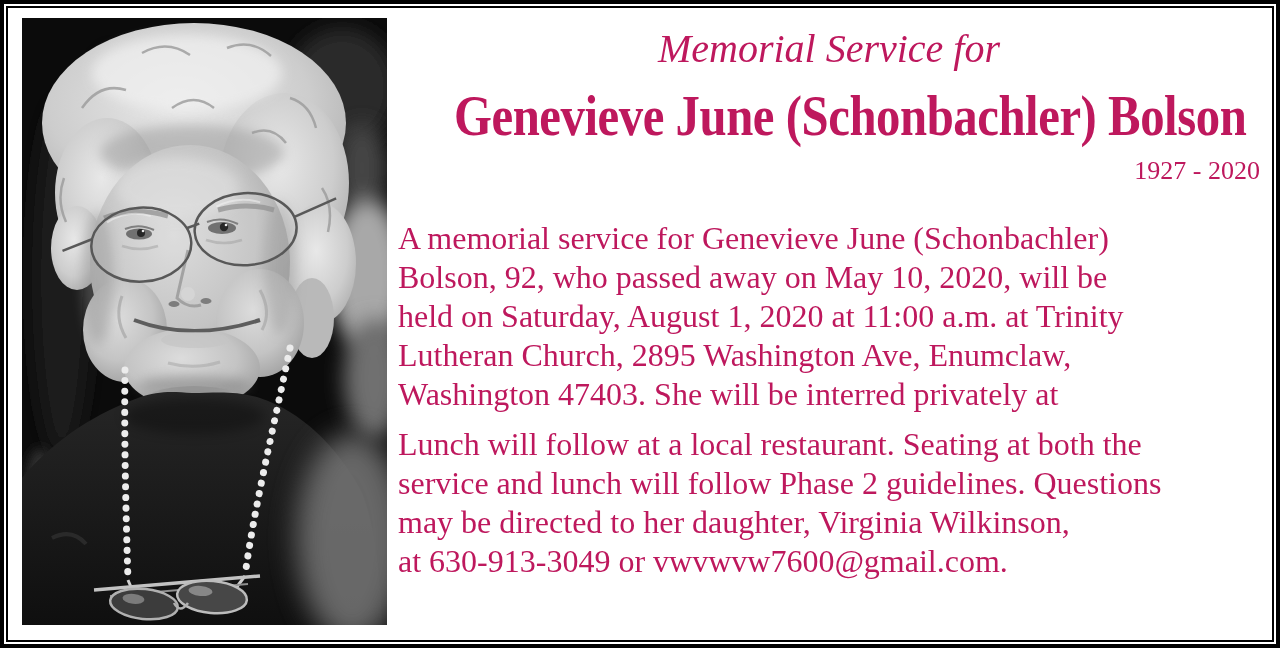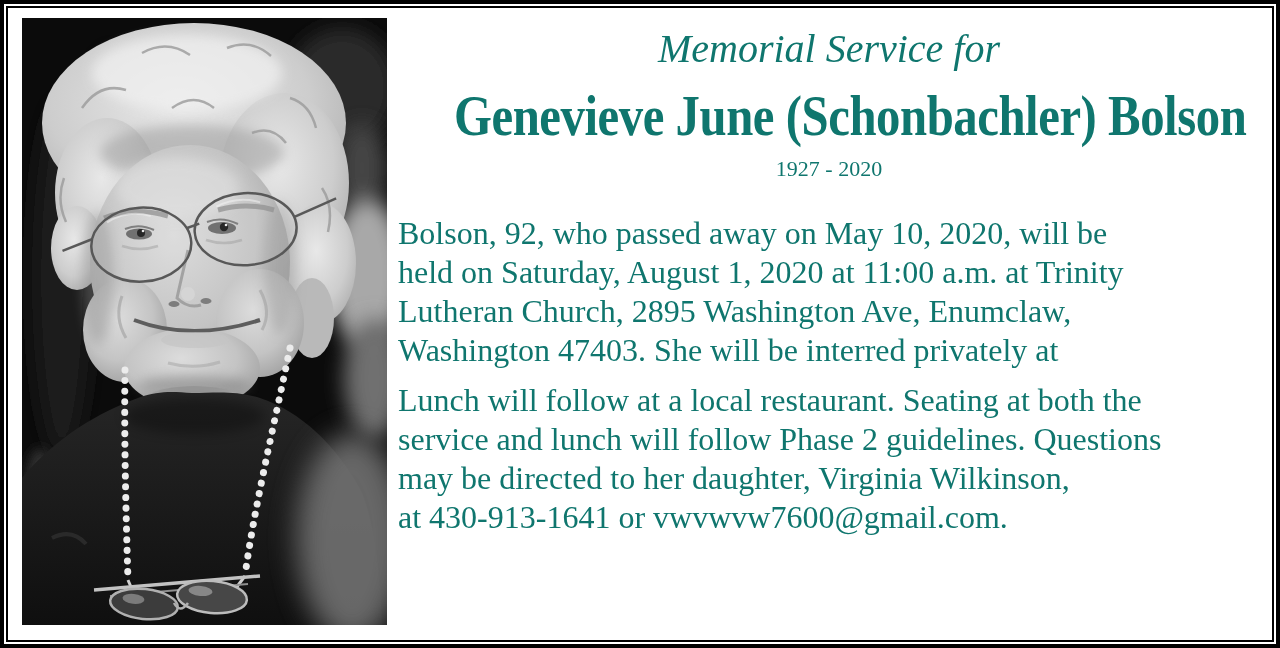--- a/index.html
+++ b/index.html
@@ -2,21 +2,21 @@
 <html><head>
 <meta charset="utf-8">
 <style>
   html, body { margin: 0; padding: 0; background: #ffffff; }
   .page {
     position: relative;
     width: 1280px;
     height: 648px;
     background: #ffffff;
     font-family: "Liberation Serif", serif;
-    color: #0f766e;
+    color: #be185d;
     overflow: hidden;
   }
   .frame-outer {
     position: absolute; inset: 0;
     border: 4px solid #000000;
   }
   .frame-inner {
     position: absolute; inset: 6px;
     border: 2px solid #000000;
   }
@@ -44,23 +44,24 @@
     font-weight: bold;
     font-size: 56px;
     line-height: 1.0;
     margin: 16px 0 0 0;
     transform: scaleX(0.87);
     transform-origin: 50% 50%;
     white-space: nowrap;
     letter-spacing: -0.5px;
   }
   .years {
-    font-size: 22px;
+    font-size: 26px;
     line-height: 1.1;
     margin: 13px 0 0 0;
+    text-align: right;
   }
   .body-text {
     text-align: left;
     margin-top: 33px;
   }
   .para {
     margin: 0;
     font-size: 32px;
     line-height: 39px;
   }
@@ -208,26 +209,27 @@
     </svg>
   </div>
 
   <div class="text-col">
     <div class="eyebrow">Memorial Service for</div>
     <h1 class="name">Genevieve June (Schonbachler) Bolson</h1>
     <div class="years">1927 - 2020</div>
 
     <div class="body-text">
       <p class="para">
+        <span class="line">A memorial service for Genevieve June (Schonbachler)</span>
         <span class="line">Bolson, 92, who passed away on May 10, 2020, will be</span>
         <span class="line">held on Saturday, August 1, 2020 at 11:00 a.m. at Trinity</span>
         <span class="line">Lutheran Church, 2895 Washington Ave, Enumclaw,</span>
         <span class="line">Washington 47403. She will be interred privately at</span>
       </p>
       <p class="para">
         <span class="line">Lunch will follow at a local restaurant. Seating at both the</span>
         <span class="line">service and lunch will follow Phase 2 guidelines. Questions</span>
         <span class="line">may be directed to her daughter, Virginia Wilkinson,</span>
-        <span class="line">at 430-913-1641 or vwvwvw7600@gmail.com.</span>
+        <span class="line">at 630-913-3049 or vwvwvw7600@gmail.com.</span>
       </p>
     </div>
   </div>
 </div>
 
 </body></html>

